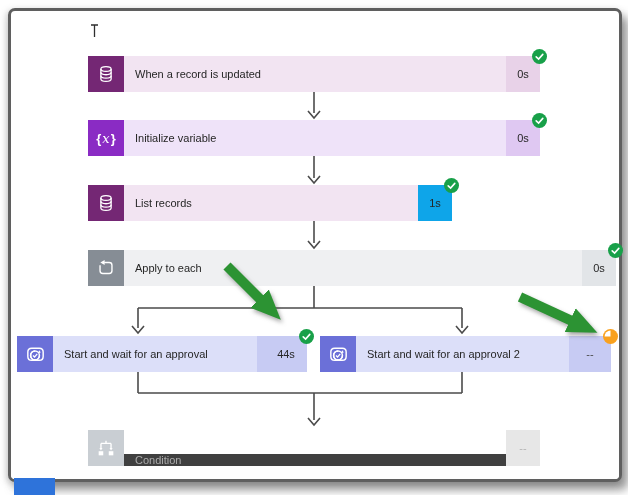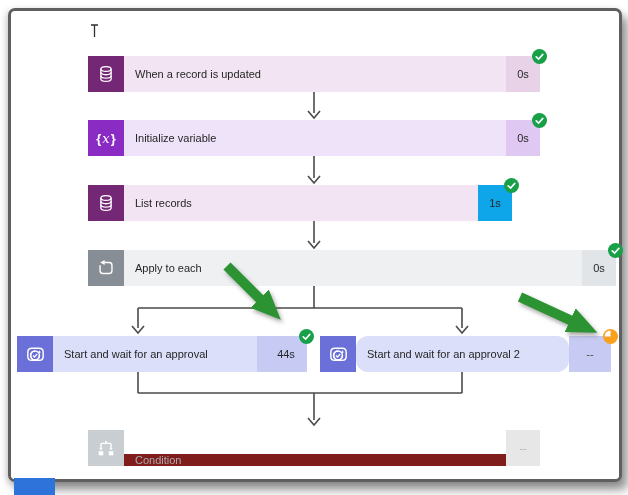--- a/index.html
+++ b/index.html
@@ -18,25 +18,25 @@
   .canvas{position:absolute;left:0;top:26px;right:0;bottom:0;background:#fff;border-radius:0 0 4px 4px;}
   
   .step{position:absolute;height:36px;display:flex;align-items:stretch;}
   .step .iconbox{width:36px;height:36px;flex:0 0 36px;display:flex;align-items:center;justify-content:center;}
   .step .body{flex:1;display:flex;align-items:center;padding-left:11px;font-size:11px;color:#262626;}
   .step .dur{display:flex;align-items:center;justify-content:center;font-size:11px;color:#262626;}
   .badge{position:absolute;top:-7px;right:-7px;width:15px;height:15px;border-radius:50%;}
   
   .s1{left:88px;top:56px;width:452px;} .s1 .iconbox{background:#742774;} .s1 .body{background:#f2e4f2;} .s1 .dur{width:34px;background:#e8d2e8;}
   .s2{left:88px;top:120px;width:452px;} .s2 .iconbox{background:#8a2bc4;} .s2 .body{background:#efe3f9;} .s2 .dur{width:34px;background:#dfc8f2;}
-  .s3{left:88px;top:185px;width:424px;} .s3 .iconbox{background:#742774;} .s3 .body{background:#f2e4f2;} .s3 .dur{width:34px;background:#0ea5e9;}
+  .s3{left:88px;top:185px;width:364px;} .s3 .iconbox{background:#742774;} .s3 .body{background:#f2e4f2;} .s3 .dur{width:34px;background:#0ea5e9;}
   .s4{left:88px;top:250px;width:528px;text-align:center;} .s4 .iconbox{background:#868d95;} .s4 .body{background:#eff0f2;} .s4 .dur{width:34px;background:#e2e5e8;}
   .s5{left:17px;top:336px;width:290px;} .s5 .iconbox{background:#6b70d8;} .s5 .body{background:#dcdff9;} .s5 .dur{width:42px;background:#c7cbf3;padding-left:8px;}
-  .s6{left:320px;top:336px;width:291px;} .s6 .iconbox{background:#6b70d8;} .s6 .body{background:#dcdff9;border-radius:12px;} .s6 .dur{width:42px;background:#c7cbf3;color:#4a4a4a;}
-  .s7{left:88px;top:430px;width:452px;} .s7 .iconbox{background:#c9ced3;} .s7 .body{background:#7f1d1d;color:#ababab;margin-top:24px;} .s7 .dur{width:34px;background:#e7e7e7;color:#b5b5b5;}
+  .s6{left:320px;top:336px;width:291px;} .s6 .iconbox{background:#6b70d8;} .s6 .body{background:#dcdff9;} .s6 .dur{width:42px;background:#c7cbf3;color:#4a4a4a;}
+  .s7{left:88px;top:430px;width:452px;} .s7 .iconbox{background:#c9ced3;} .s7 .body{background:#404040;color:#ababab;margin-top:24px;} .s7 .dur{width:34px;background:#e7e7e7;color:#b5b5b5;}
   .vglyph{color:#fff;font-size:13px;font-weight:bold;}
   .vglyph .vx{font-family:"DejaVu Serif",serif;font-style:italic;font-weight:normal;font-size:13px;padding:0 1px;}
   svg.overlay{position:absolute;left:0;top:0;pointer-events:none;}
   .annotations{filter:drop-shadow(2px 3px 2px rgba(80,80,80,.5));}
   .blue-corner{position:absolute;left:14px;top:478px;width:41px;height:17px;background:#2e73da;}
 </style>
 </head>
 <body>
 
 <div class="stage">

